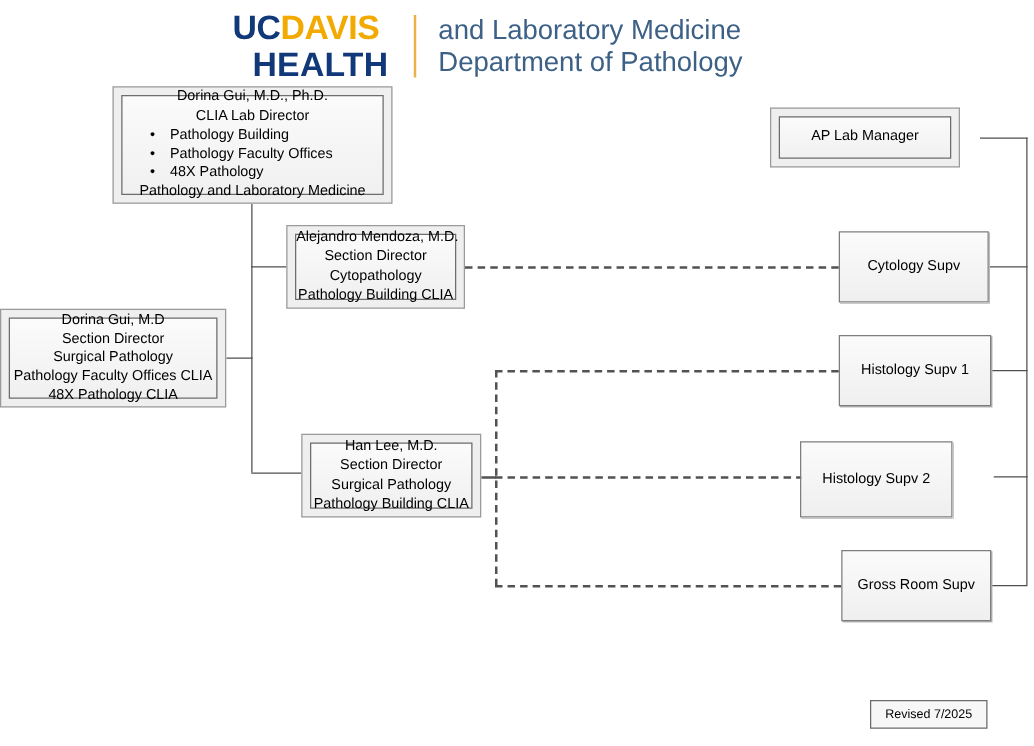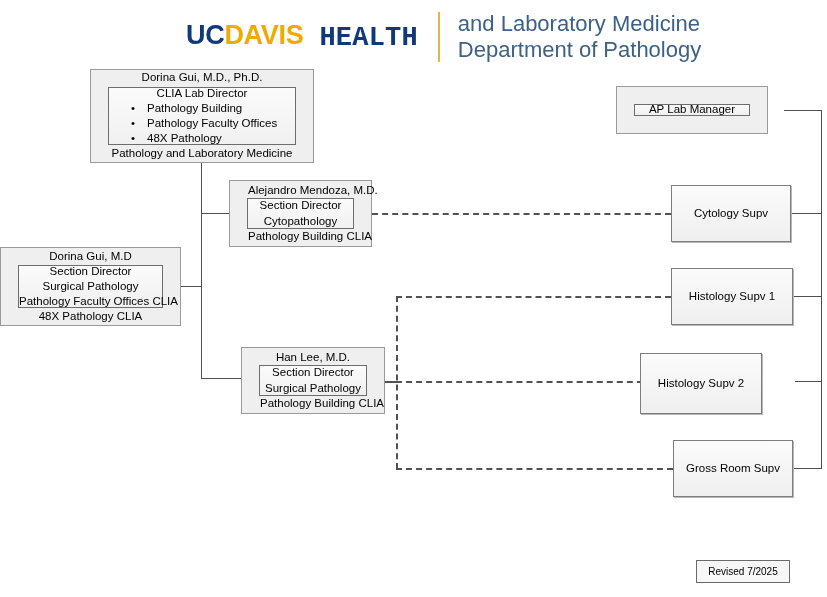--- a/index.html
+++ b/index.html
@@ -24,38 +24,37 @@
   #header {
     position: absolute;
     left: 186px;
     top: 8px;
     display: flex;
     align-items: center;
     height: 58px;
   }
   .logo-block {
     display: flex;
-    flex-direction: row;
+    flex-direction: column;
     align-items: flex-start;
     line-height: 1.0;
   }
   .logo-row1 {
     font-size: 27px;
     font-weight: bold;
     letter-spacing: -0.3px;
     white-space: nowrap;
   }
   .logo-row2 {
     font-size: 27px;
     font-weight: bold;
     letter-spacing: 0.2px;
     margin-top: 3px;
     margin-left: 16px;
     white-space: nowrap;
-    font-family: Liberation Mono, monospace;
   }
   .logo-uc { color: #11397a; }
   .logo-davis { color: #f2a900; }
   .logo-health { color: #11397a; }
   .logo-divider {
     width: 2px;
     height: 50px;
     background: #e8b44a;
     margin: 0 18px 0 20px;
   }
@@ -78,21 +77,21 @@
     justify-content: center;
     text-align: center;
     font-size: 11.5px;
     line-height: 1.32;
     color: #000;
     z-index: 5;
   }
   
   .node.framed {
     border: 1px solid #9a9a9a;
-    padding: 17px;
+    padding: 6px;
     background: #efefef;
   }
   .node.framed > .inner {
     width: 100%;
     height: 100%;
     box-sizing: border-box;
     border: 1px solid #6d6d6d;
     background: linear-gradient(to bottom, #fbfbfb 0%, #f0f0f0 100%);
     display: flex;
     align-items: center;

